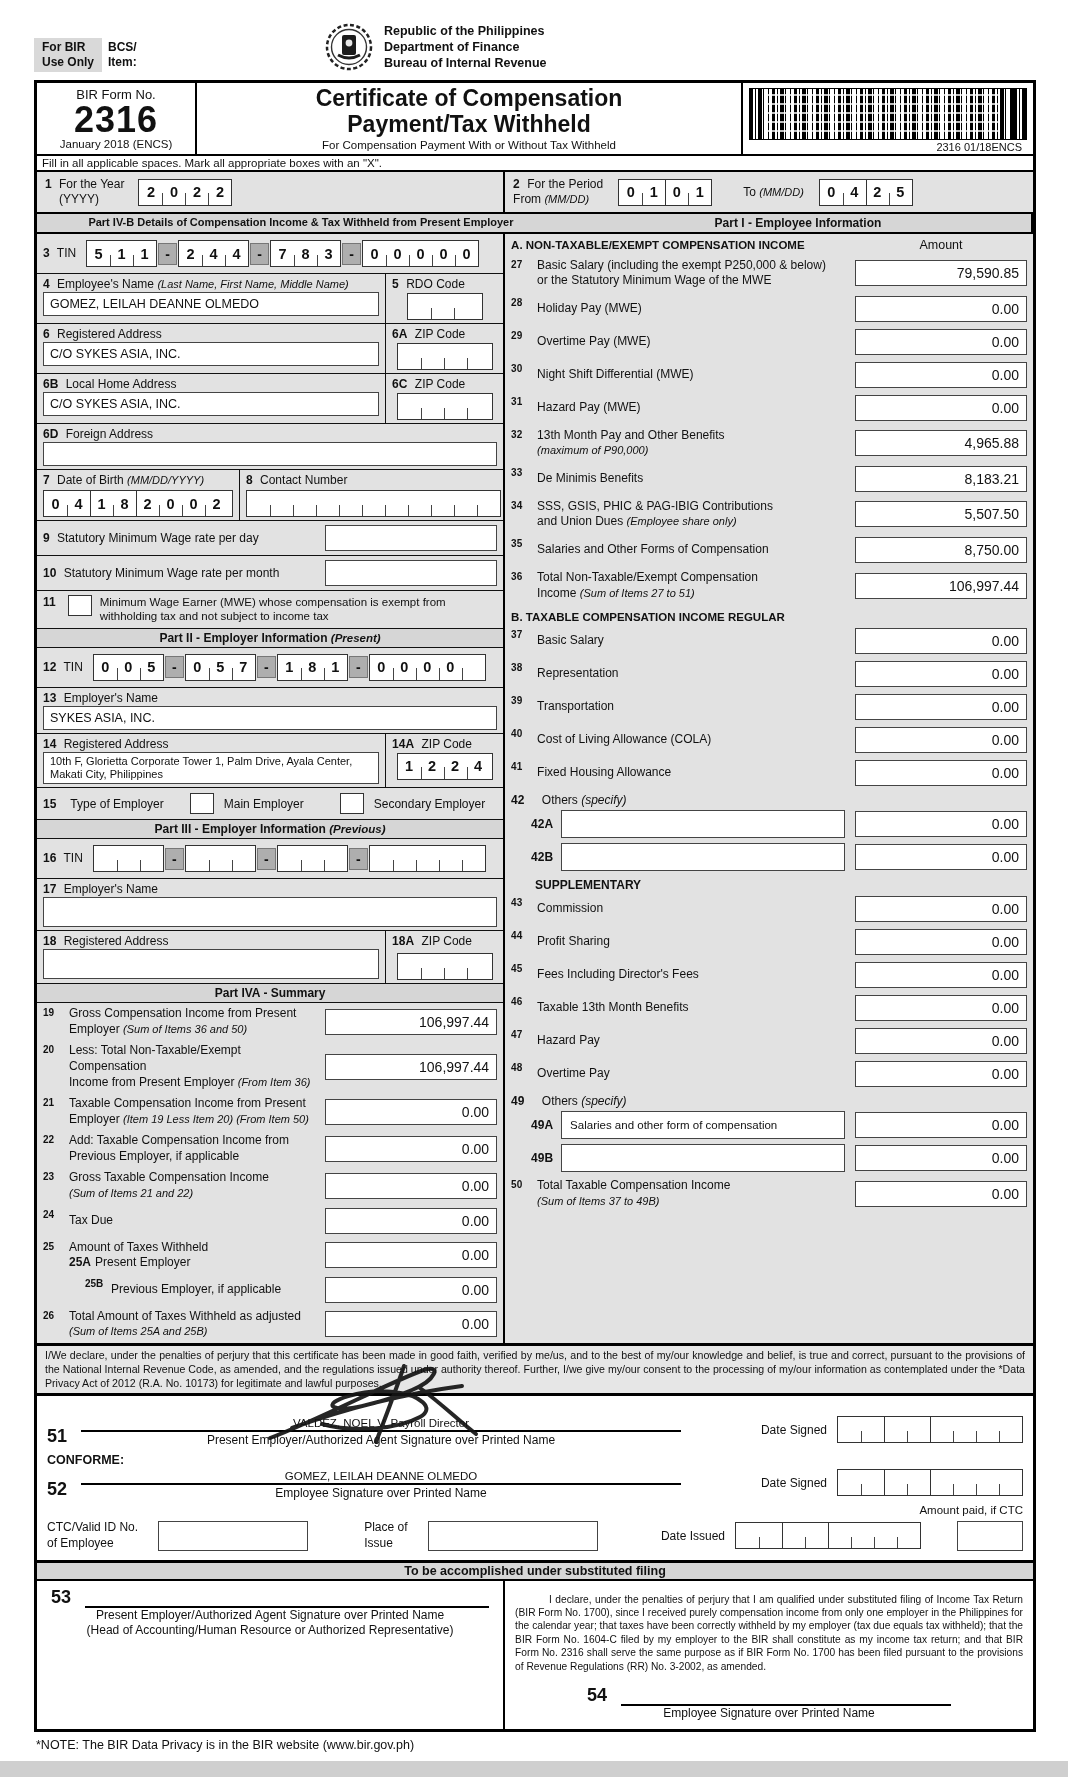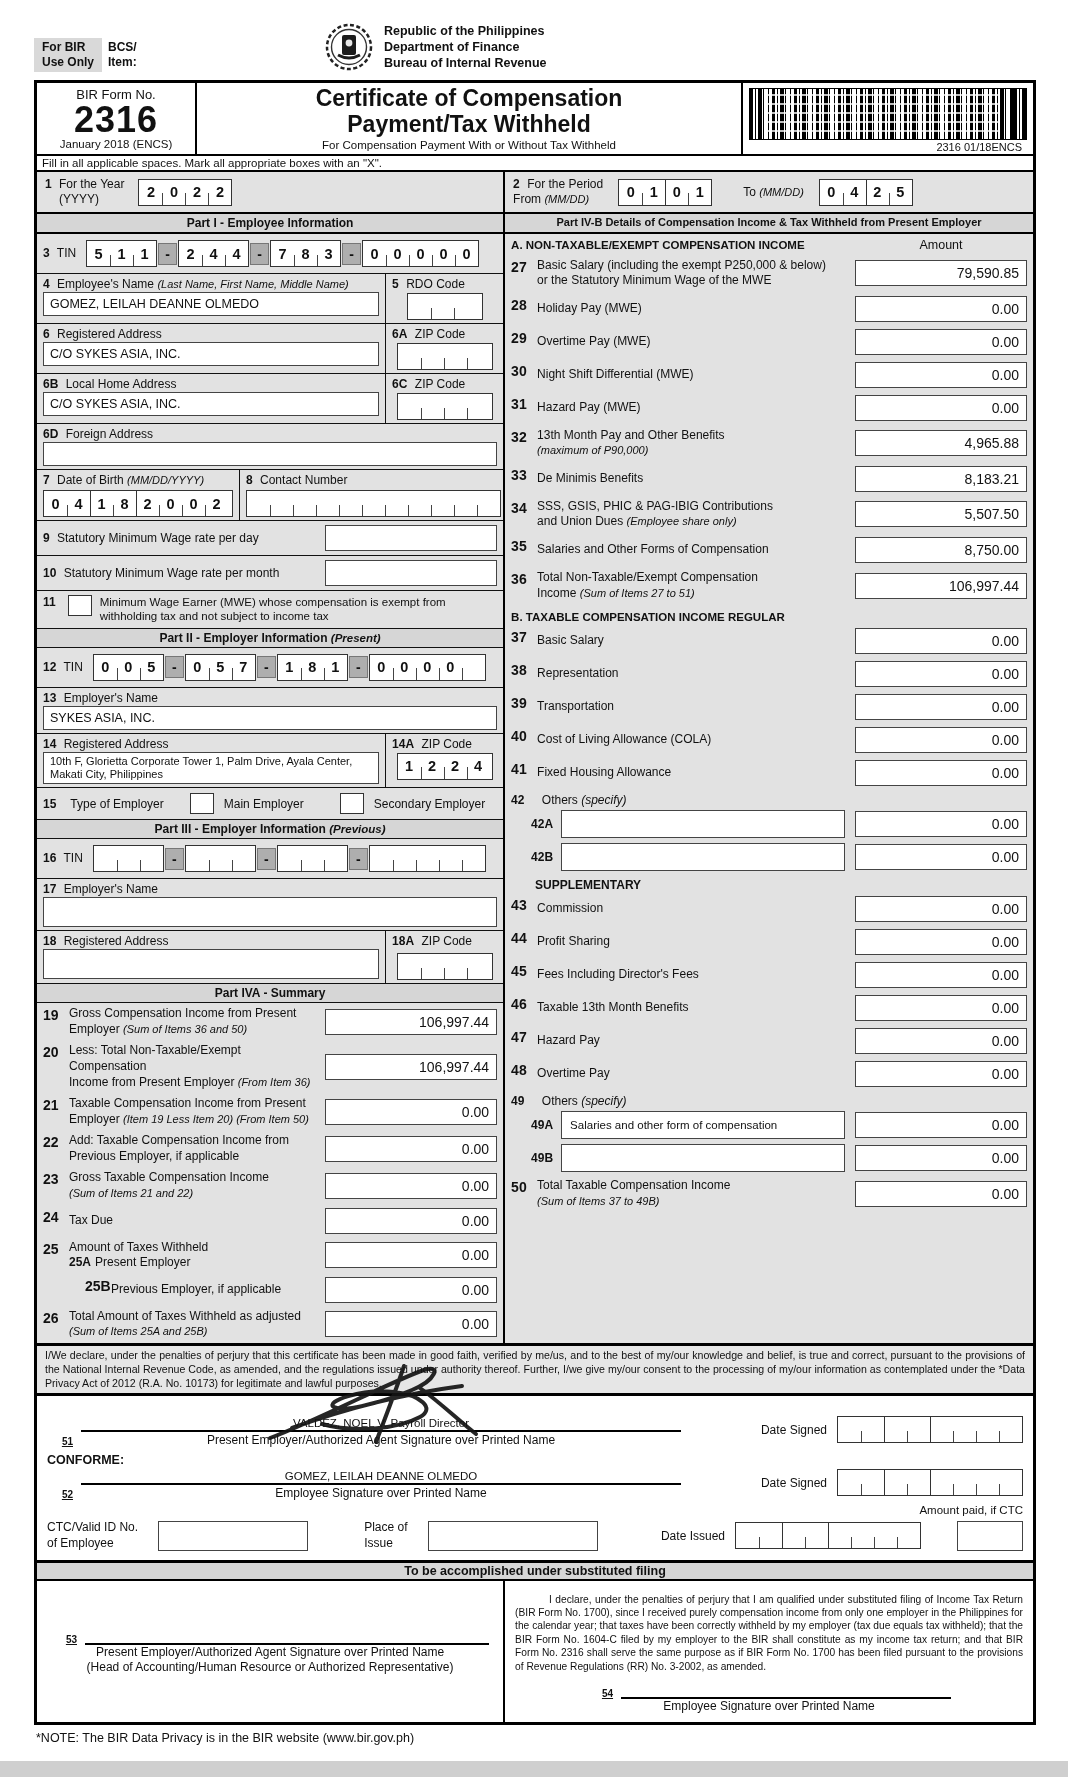--- a/index.html
+++ b/index.html
@@ -90,21 +90,21 @@
             display:flex; align-items:center; justify-content:flex-end; padding-right:7px; }
 
   .mwerow { display:flex; align-items:flex-start; gap:8px; padding:4px 6px; }
   .checkbox { width:24px; height:21px; background:#fff; border:1.7px solid #333; flex:none; }
   .mwetext { font-size:11.5px; line-height:1.25; }
 
   .typerow { display:flex; align-items:center; gap:10px; padding:5px 6px; font-size:12px; }
 
   
   .sumrow { display:flex; align-items:center; padding:3px 6px; }
-  .sumrow .ino, .rrow .ino { width:26px; flex:none; font-weight:bold; font-size:14px; align-self:flex-start; padding-top:1px; }
+  .sumrow .ino, .rrow .ino { width:26px; flex:none; font-weight:bold; font-size:10px; align-self:flex-start; padding-top:1px; }
   .sumrow .ilabel, .rrow .ilabel { flex:1; font-size:12px; line-height:1.3; padding-right:6px; }
   .ilabel i { font-size:11px; }
   .subno { font-weight:bold; margin-right:4px; }
   .indent { padding-left:48px; }
   .amtbox { width:172px; flex:none; background:#fff; border:1.6px solid #444; min-height:26px; font-size:14px;
             display:flex; align-items:center; justify-content:flex-end; padding:1px 7px 1px 2px; }
 
   
   .rsecthead { display:flex; align-items:center; padding:4px 6px 2px; }
   .rsecthead .st { flex:1; font-weight:bold; font-size:11.5px; }
@@ -118,42 +118,42 @@
                 font-size:11.5px; display:flex; align-items:center; padding:0 8px; }
   .suphead { font-weight:bold; font-size:12px; padding:4px 6px 1px 30px; }
 
   
   .decl { background:#e6e6e6; border-bottom:3px solid #000; font-size:10.6px; line-height:1.3;
           padding:3px 8px; text-align:justify; }
 
   
   .sigarea { background:#fff; padding:6px 10px 8px; position:relative; border-bottom:3px solid #000; }
   .sigrow { display:flex; align-items:flex-end; margin-top:14px; }
-  .signo { font-weight:bold; font-size:10px; width:34px; text-align:right; padding-right:8px;text-decoration:underline; }
+  .signo { font-weight:bold; font-size:18px; width:34px; text-align:left; padding-right:8px; }
   .sigline { width:600px; }
   .signame { text-align:center; font-size:11.5px; border-bottom:2.5px solid #000; padding:0 4px 1px; }
   .sigcap { text-align:center; font-size:12px; padding-top:1px; }
   .dateblock { display:flex; align-items:center; gap:10px; margin-left:auto; margin-bottom:4px; }
   .datelabel { font-size:12px; }
   .conforme { font-weight:bold; font-size:12.5px; margin-top:6px; }
   .apcapline { text-align:right; font-size:11.5px; margin-top:4px; }
   .ctcrow { display:flex; align-items:center; gap:20px; margin-top:4px; font-size:12px; }
   .ctclbl { line-height:1.3; }
   .ctcbox { background:#fff; border:1.6px solid #444; height:30px; }
   .scribble { position:absolute; left:215px; top:-46px; pointer-events:none; }
 
   
   .substhead { background:#d6d6d6; border-bottom:2.5px solid #000; text-align:center; font-weight:bold; font-size:12.5px; padding:1px 0; }
   .substcols { display:flex; align-items:stretch; background:#fff; }
   .sb-left { width:47%; border-right:2.5px solid #000; padding:6px 14px 10px; }
   .sb-right { flex:1; padding:12px 10px 8px; }
   .sb-left .txt { font-size:12px; line-height:1.3; }
   .sb-left .txt .ind, .sb-right .txt .ind { display:inline-block; width:34px; }
   .sb-right .txt { font-size:10.2px; line-height:1.32; text-align:justify; }
-  .sig53 { display:flex; align-items:flex-end; margin-top:44px; }
+  .sig53 { display:flex; align-items:flex-end; }
   .sig53 .line { flex:1; border-bottom:2px solid #000; height:14px; }
   .sbcap { text-align:center; font-size:12px; line-height:1.25; }
   .sig54 { display:flex; align-items:flex-end; margin-top:12px; justify-content:center; }
   .sig54 .line { width:330px; border-bottom:2px solid #000; height:14px; }
 
   .noteline { font-size:12.5px; margin-top:6px; padding-left:2px; }
   .pagebottom { position:absolute; left:0; bottom:0; width:100%; height:16px; background:#cfcfcf; }
 
   .seal { flex:none; }
 </style>
@@ -238,22 +238,22 @@
         <div class="digitbox">
             <span class="dcell">0</span>
             <span class="dcell gend">4</span>
             <span class="dcell">2</span>
             <span class="dcell">5</span>
           </div>
       </div>
     </div>
 
     <div class="pheadrow">
+      <div class="phead ph-right">Part IV-B Details of Compensation Income &amp; Tax Withheld from Present Employer</div>
       <div class="phead ph-left">Part I - Employee Information</div>
-      <div class="phead ph-right">Part IV-B Details of Compensation Income &amp; Tax Withheld from Present Employer</div>
     </div>
 
     <div class="columns">
 
       <div class="colL">
 
         <div class="lrow tinrow">
           <span class="flabel"><b class="itemno">3</b>
             <span>TIN</span></span>
           <div class="tin">

